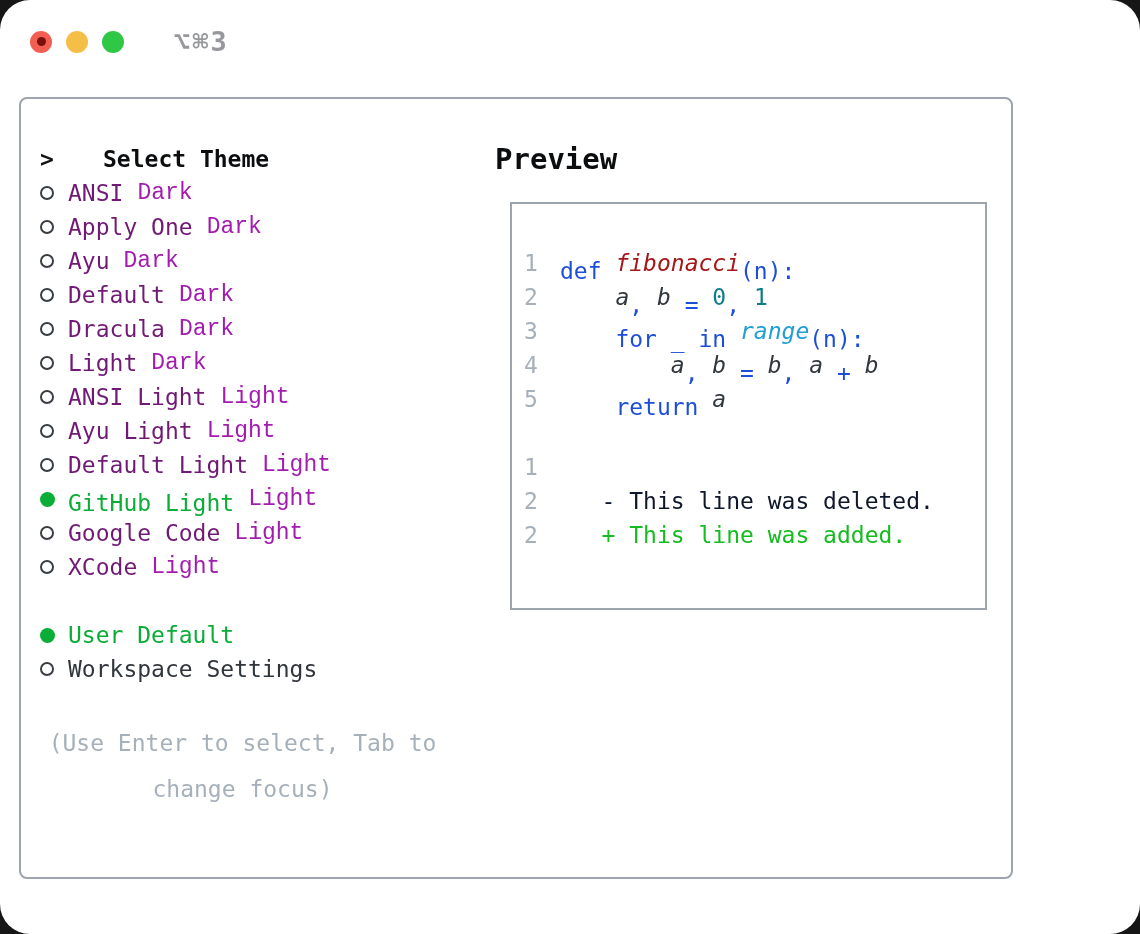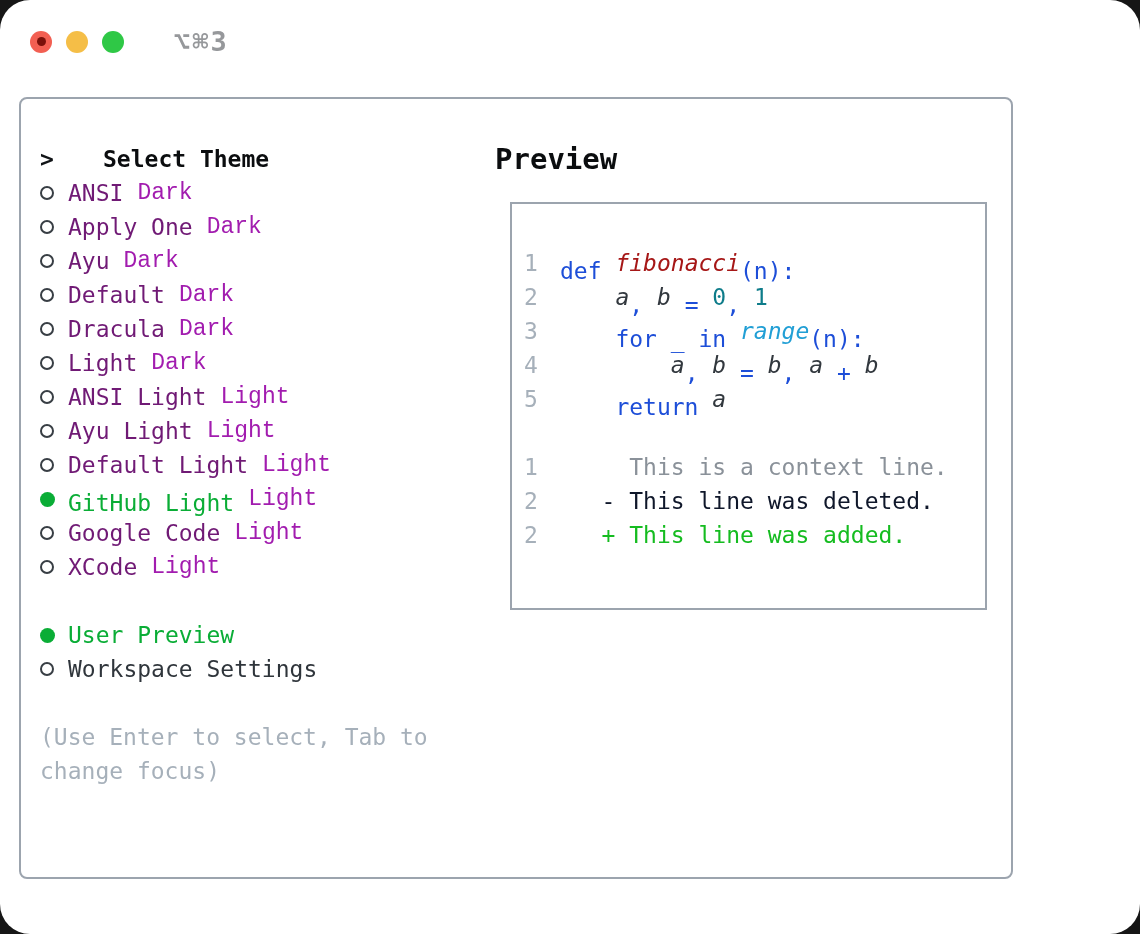--- a/index.html
+++ b/index.html
@@ -47,22 +47,23 @@
   }
   .dot-filled { width: 15px; height: 15px; border-radius: 50%; background: #0aad36; }
   .tname { color: #701a75; }
   .theme-item.selected .tname { color: #0aad36; margin-top: 8px; }
   .tvariant { color: #a21caf; margin-left: 14px; font-family: Liberation Mono, monospace; }
   .gap-row { height: 34px; }
   .apply-label { color: #14181c; }
   .opt-name { color: #2f353b; }
   .opt.selected .opt-name { color: #0aad36; }
   .hint {
-    width: 405px; color: #a6b0ba; font-size: 23px; line-height: 34px;
+    width: 405px; color: #a6b0ba; font-size: 23px; line-height: 46px;
     white-space: normal;
+    text-align: center;
   }
 
   
   .right-col { position: absolute; left: 474px; top: 43px; width: 500px; }
   .preview-title { color: #0b0d0f; font-weight: bold; font-size: 29px; height: 34px; display: flex; align-items: center; }
   .preview-box {
     margin-top: 26px; margin-left: 15px;
     width: 477px; height: 408px;
     border: 2px solid #9ca4ae; background: #fff;
     padding: 42px 10px 0 12px;
@@ -173,21 +174,21 @@
           <span class="pre"><span class="dot-ring"></span></span>
           <span class="tname">XCode</span>
           <span class="tvariant">Light</span>
         </div>
 
         <div class="gap-row"></div>
 
 
         <div class="row opt selected">
           <span class="pre"><span class="dot-filled"></span></span>
-          <span class="opt-name">User Preview</span>
+          <span class="opt-name">User Default</span>
         </div>
 
         <div class="row opt">
           <span class="pre"><span class="dot-ring"></span></span>
           <span class="opt-name">Workspace Settings</span>
         </div>
 
         <div class="gap-row"></div>
 
         <div class="hint">(Use Enter to select, Tab to change focus)</div>
@@ -214,21 +215,21 @@
             <span class="ln">4</span><span class="sg c">        </span><span class="sg v">a</span><span class="sg c">, </span><span class="sg v">b</span><span class="sg c"> = </span><span class="sg v">b</span><span class="sg c">, </span><span class="sg v">a</span><span class="sg c"> + </span><span class="sg v">b</span>
           </div>
 
           <div class="cline">
             <span class="ln">5</span><span class="sg c">    return </span><span class="sg v">a</span>
           </div>
 
           <div class="cline"></div>
 
           <div class="cline">
-            <span class="ln">1</span><span class="sg ctx">     This is a context line.</span>
+            <span class="ln">1</span>
           </div>
 
           <div class="cline">
             <span class="ln">2</span><span class="sg del">   - This line was deleted.</span>
           </div>
 
           <div class="cline">
             <span class="ln">2</span><span class="sg add">   + This line was added.</span>
           </div>
 

